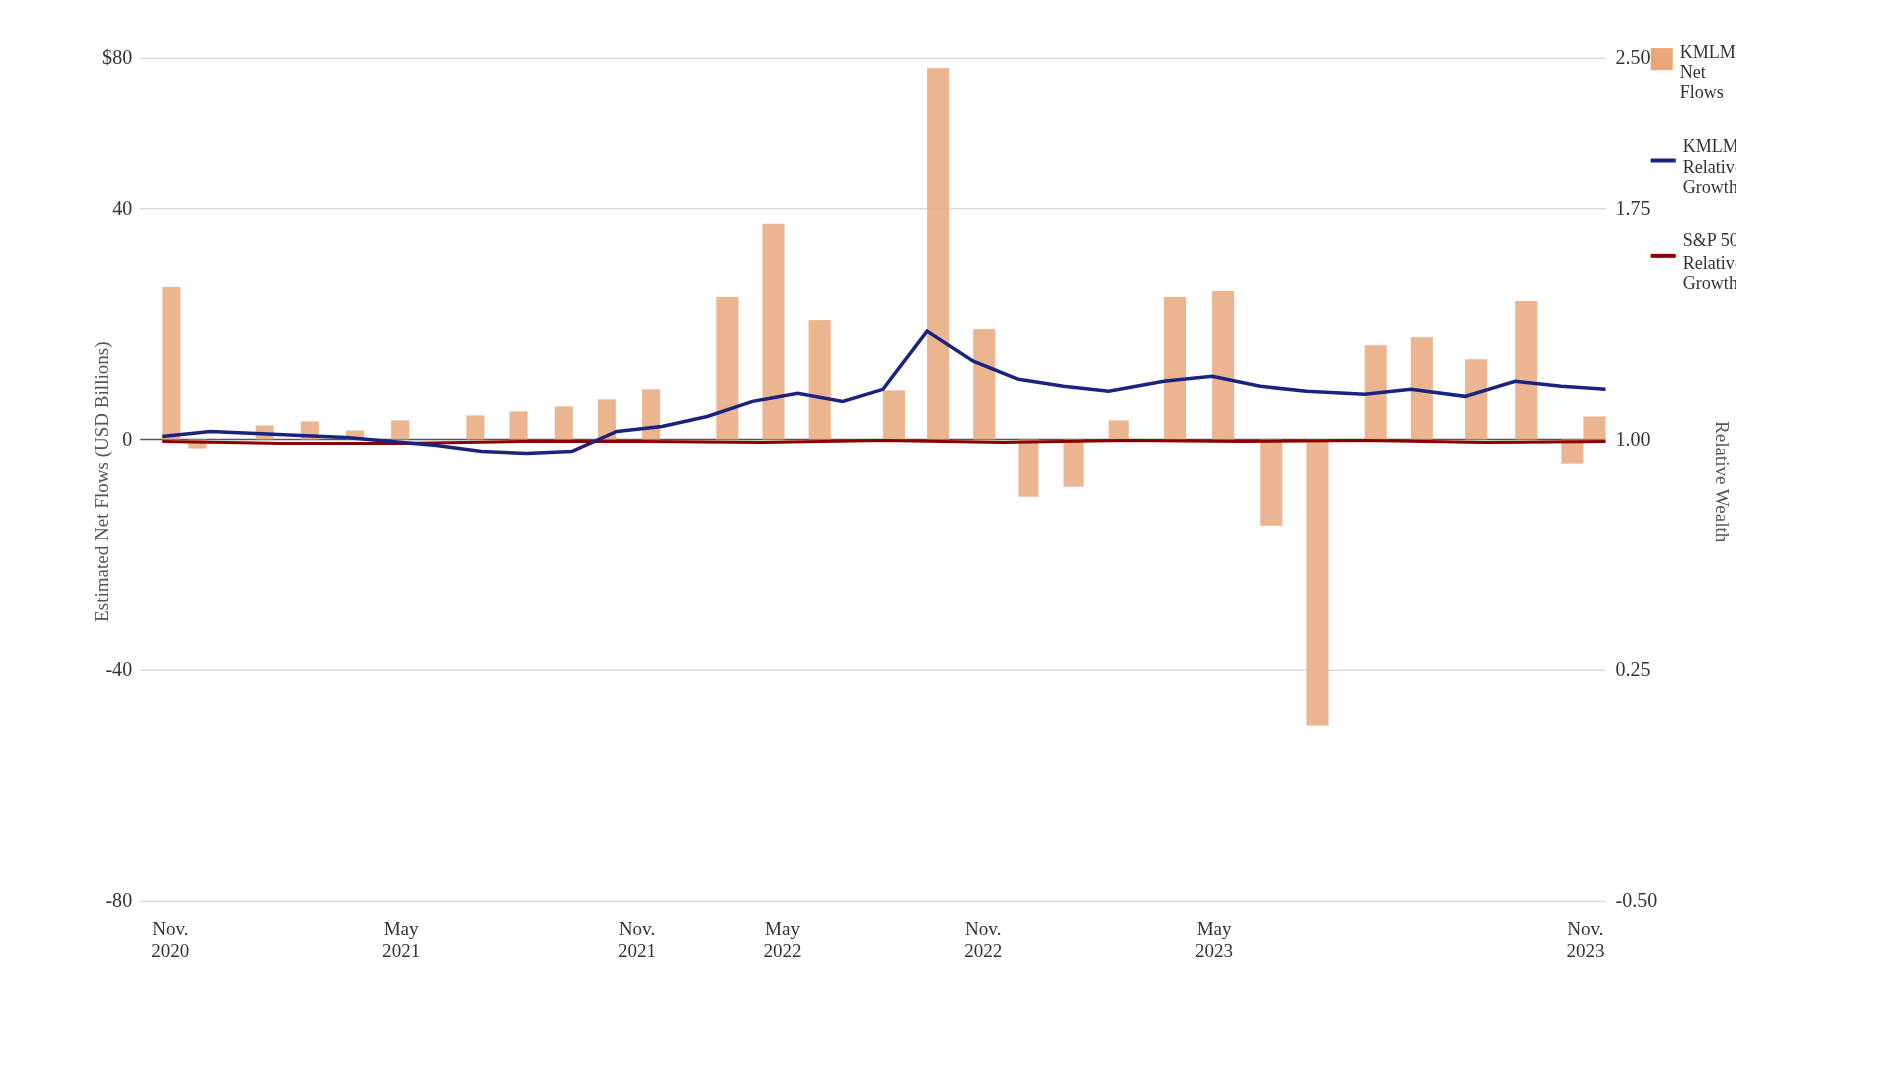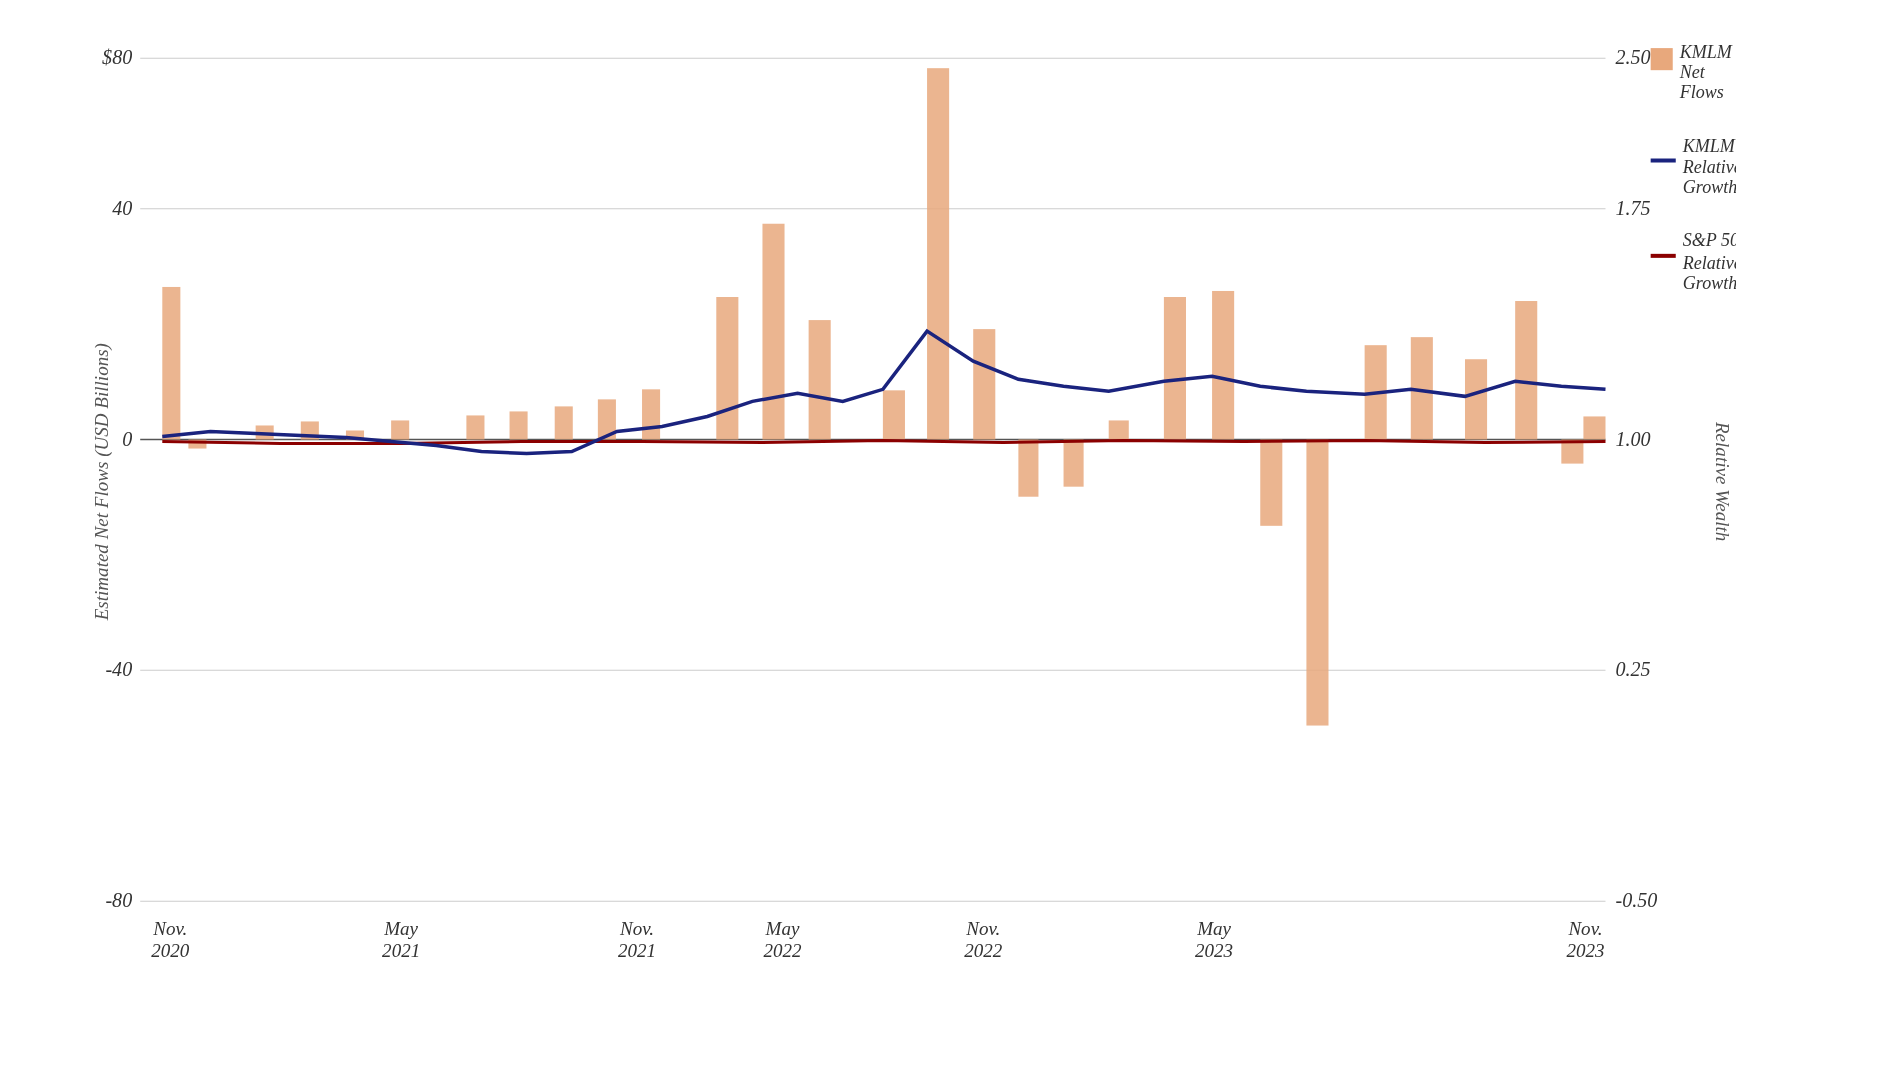--- a/index.html
+++ b/index.html
@@ -8,21 +8,20 @@
       font-family: 'Georgia', serif;
       width: 1896px;
       height: 1066px;
       overflow: hidden;
     }
     .chart-container {
       position: relative;
       width: 1896px;
       height: 942px;
       padding: 20px 160px 40px 80px;
-      font-style: italic;
     }
   </style>
 </head>
 <body>
 
 <div class="chart-container">
   <svg viewBox="0 0 1650 940" xmlns="http://www.w3.org/2000/svg">
 
     <line x1="60" y1="38" x2="1520" y2="38" stroke="#ccc" stroke-width="1"></line>
 

